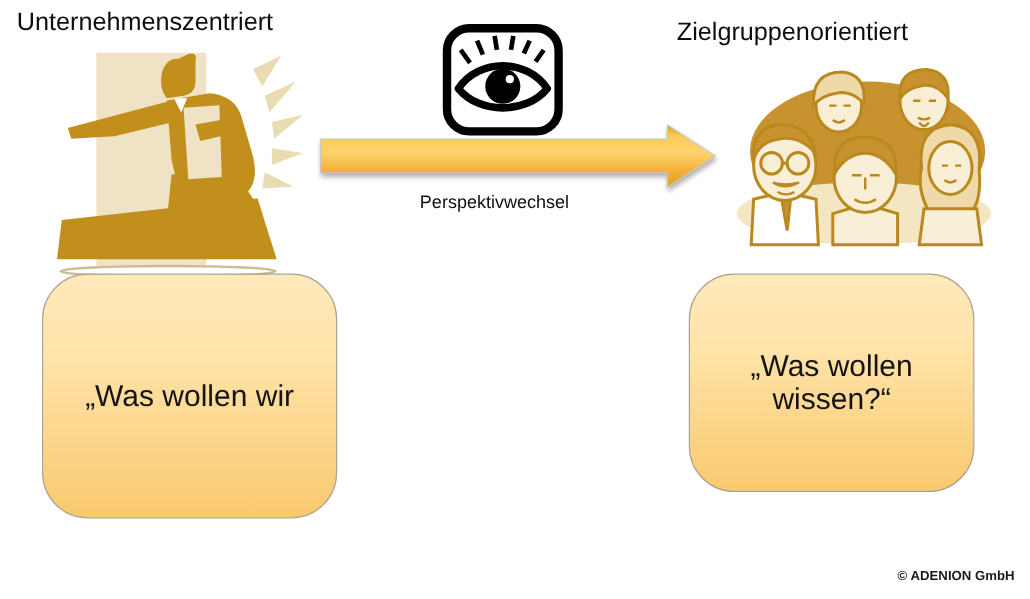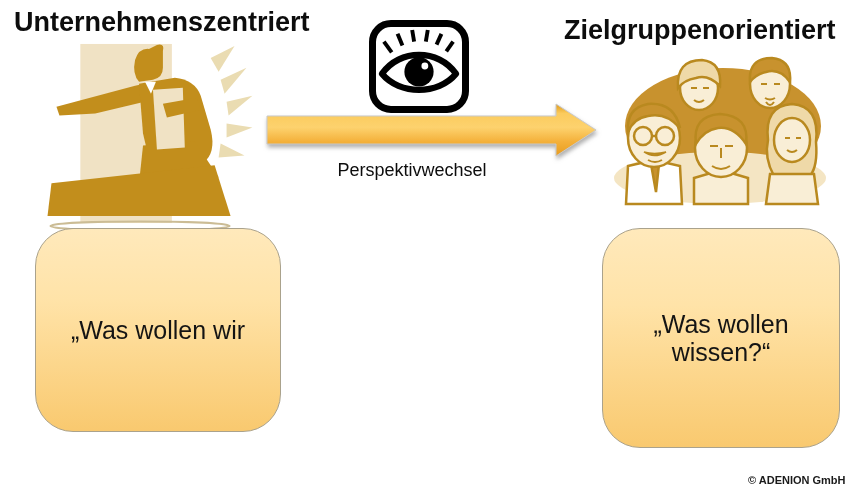--- a/index.html
+++ b/index.html
@@ -1,44 +1,44 @@
 <!DOCTYPE html>
 <html><head>
 <meta charset="utf-8">
 <style>
   html,body{margin:0;padding:0;background:#ffffff;}
   .canvas{
     position:relative;width:858px;height:499px;background:#ffffff;
     font-family:"Liberation Sans",sans-serif;overflow:hidden;color:#141414;
   }
   .abs{position:absolute;}
-  .title{font-weight:700;font-size:27px;color:#0d0d0d;white-space:nowrap;}
+  .title{font-weight:400;font-size:21px;color:#0d0d0d;white-space:nowrap;}
   .title-left{left:14px;top:7px;}
   .title-right{left:564px;top:15px;}
   .eye-box{
     left:369px;top:20px;width:100px;height:93px;box-sizing:border-box;
     border:7px solid #000;border-radius:22px;background:#fff;
     display:flex;align-items:center;justify-content:center;
   }
   .arrow-wrap{left:266px;top:101px;width:332px;height:58px;}
   .arrow-wrap svg{filter:drop-shadow(1px 3px 2px rgba(110,110,110,0.55));}
   .arrow-label{
     left:266px;top:160px;width:292px;text-align:center;
-    font-size:18px;color:#0d0d0d;
+    font-size:15px;color:#0d0d0d;
   }
   .illu-left{left:35px;top:38px;width:220px;height:194px;}
   .illu-right{left:608px;top:46px;width:225px;height:160px;}
   .quote-box{
     box-sizing:border-box;border:1px solid #aaa28c;border-radius:38px;
     background:linear-gradient(180deg,#ffe9bb 0%,#ffe3a8 35%,#f9c96f 100%);
     display:flex;flex-direction:column;align-items:center;justify-content:center;
     text-align:center;font-size:25px;line-height:1.12;color:#141414;
   }
   .quote-box-left{left:35px;top:228px;width:246px;height:204px;gap:28px;}
-  .quote-box-right{left:602px;top:228px;width:238px;height:220px;align-items:center;}
+  .quote-box-right{left:574px;top:228px;width:238px;height:182px;align-items:center;}
   .copyright{left:748px;top:474px;font-size:11px;color:#1a1a1a;white-space:nowrap;font-weight:bold;}
 </style>
 </head>
 <body>
 
 <div class="canvas">
 
   <div class="abs title title-left">Unternehmenszentriert</div>
   <div class="abs title title-right">Zielgruppenorientiert</div>
 

